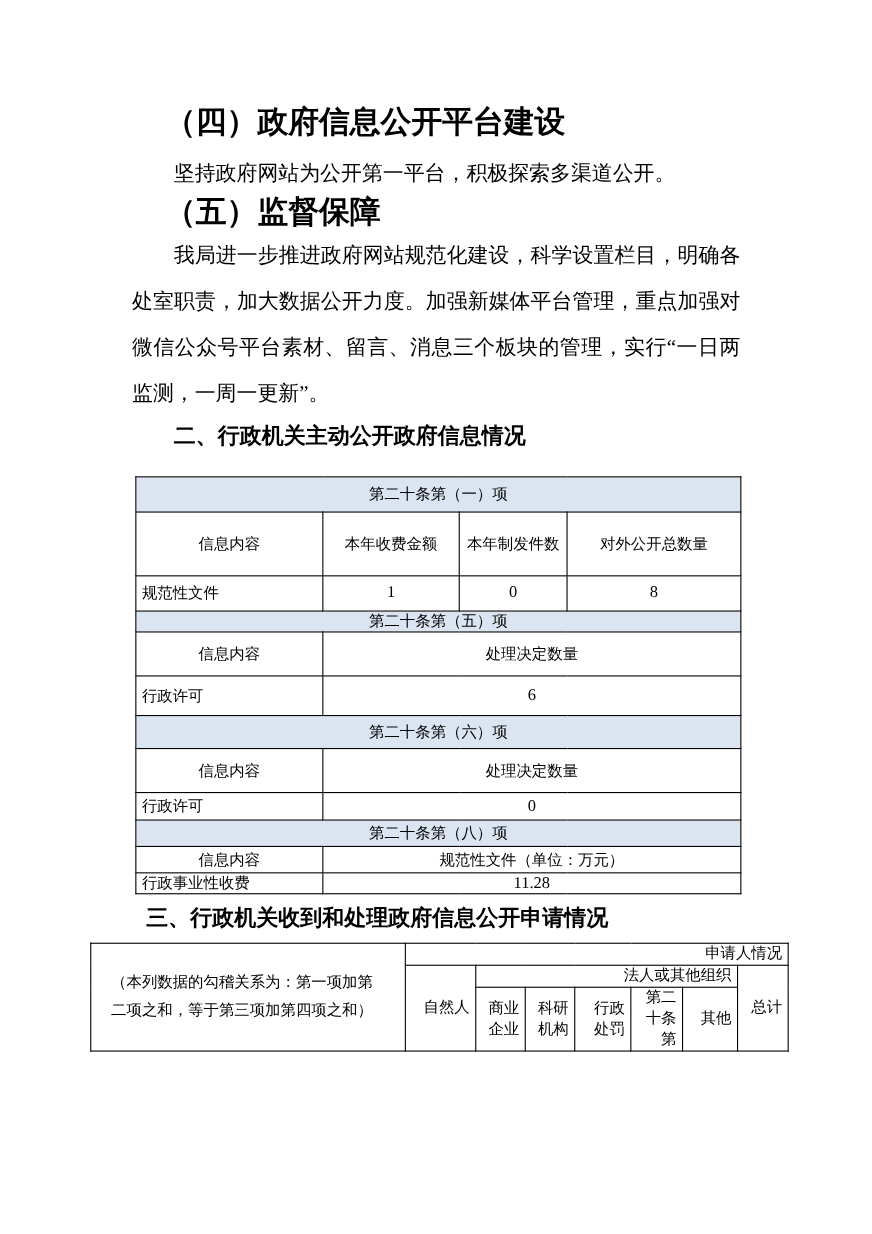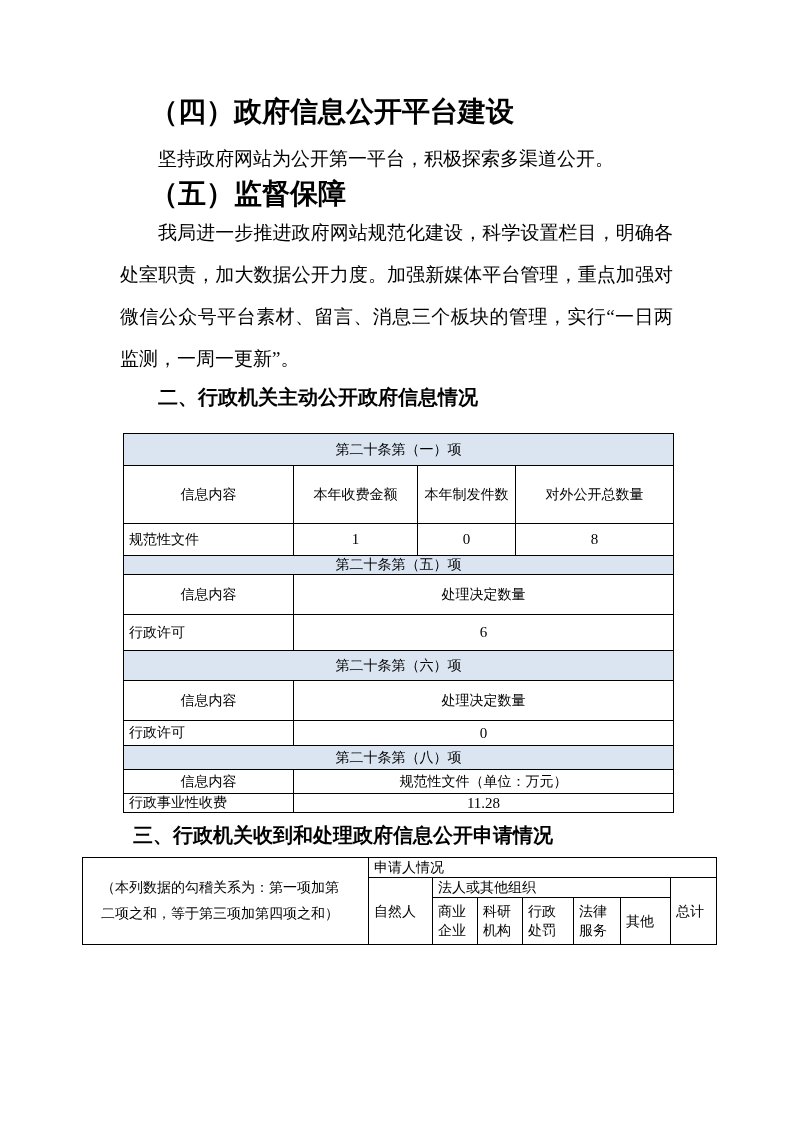--- a/index.html
+++ b/index.html
@@ -54,21 +54,21 @@
     border: 1.5px solid #000;
   }
   .band {
     background: var(--band-blue, #dbe5f1);
     text-align: center;
   }
   .hdr { text-align: center; }
   .lbl { text-align: left; }
   .num { text-align: center; font-size: 15px; }
 
-  #table2 td { text-align: left; line-height: 19px; }
+  #table2 td { text-align: right; line-height: 19px; }
   #table2 td.note {
     text-align: left;
     font-size: 14px;
     line-height: 26px;
     padding: 0 18px;
   }
 </style>
 </head>
 <body>
 
@@ -163,19 +163,19 @@
     </tr>
     <tr style="height:16px">
       <td rowspan="2" class="hdr">自然人</td>
       <td colspan="5" class="hdr">法人或其他组织</td>
       <td rowspan="2" class="hdr">总计</td>
     </tr>
     <tr style="height:47px">
       <td class="hdr">商业企业</td>
       <td class="hdr">科研机构</td>
       <td class="hdr">行政处罚</td>
-      <td class="hdr">法律服务</td>
+      <td class="hdr">第二十条第</td>
       <td class="hdr">其他</td>
     </tr>
   </tbody>
     </table>
 
 </div>
 
 </body></html>

